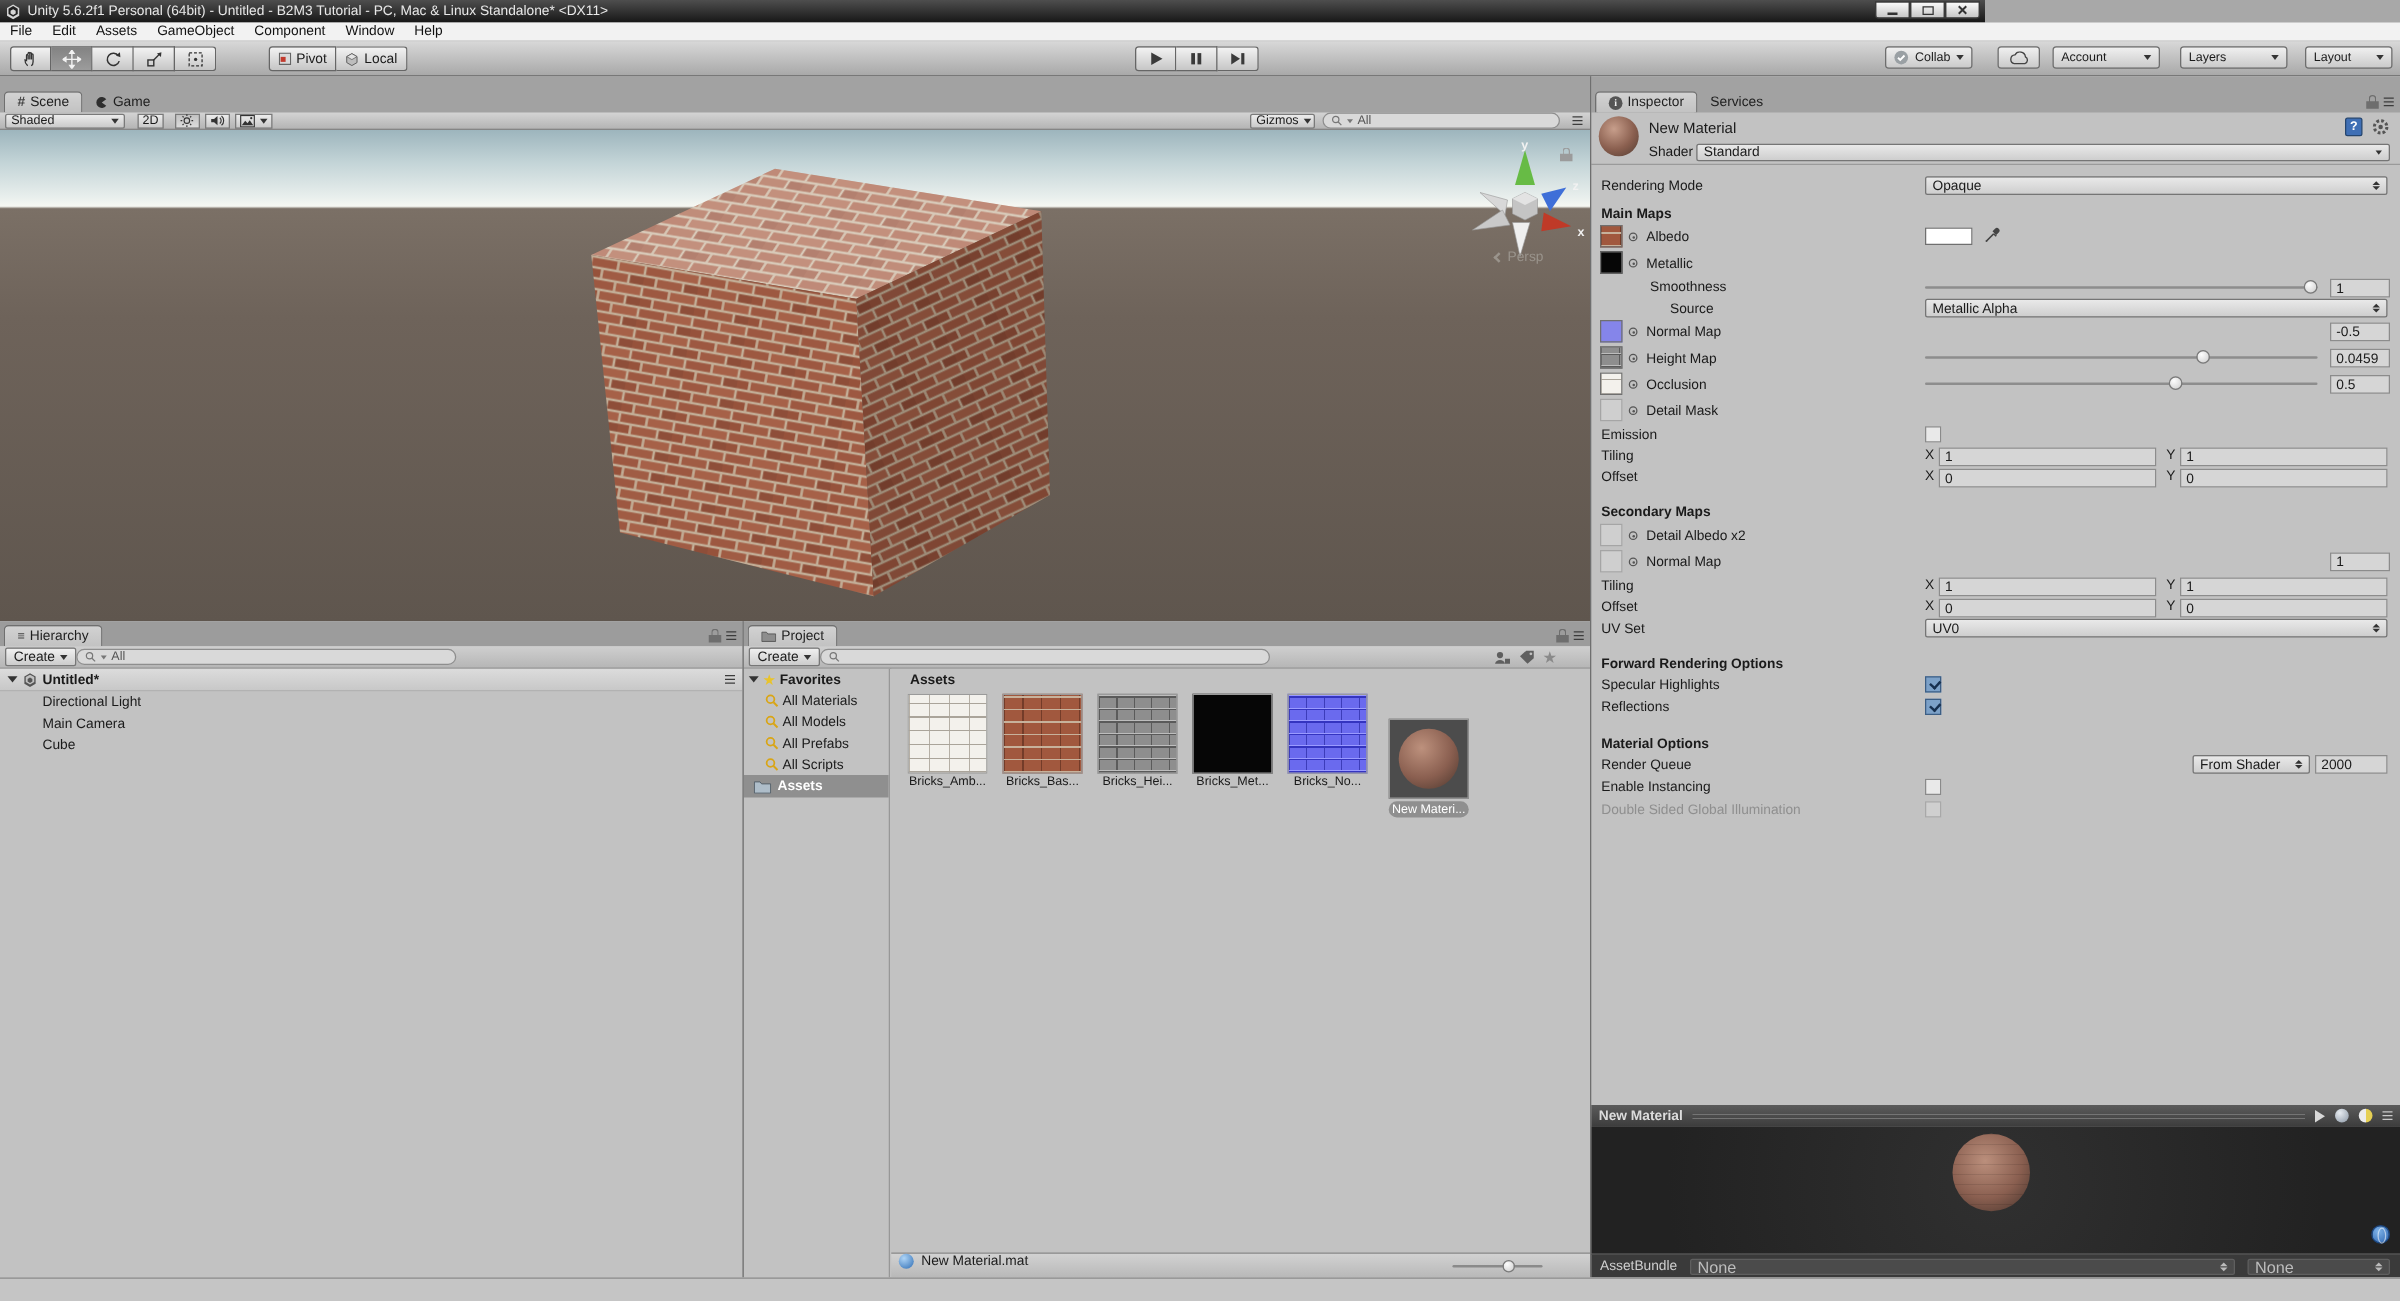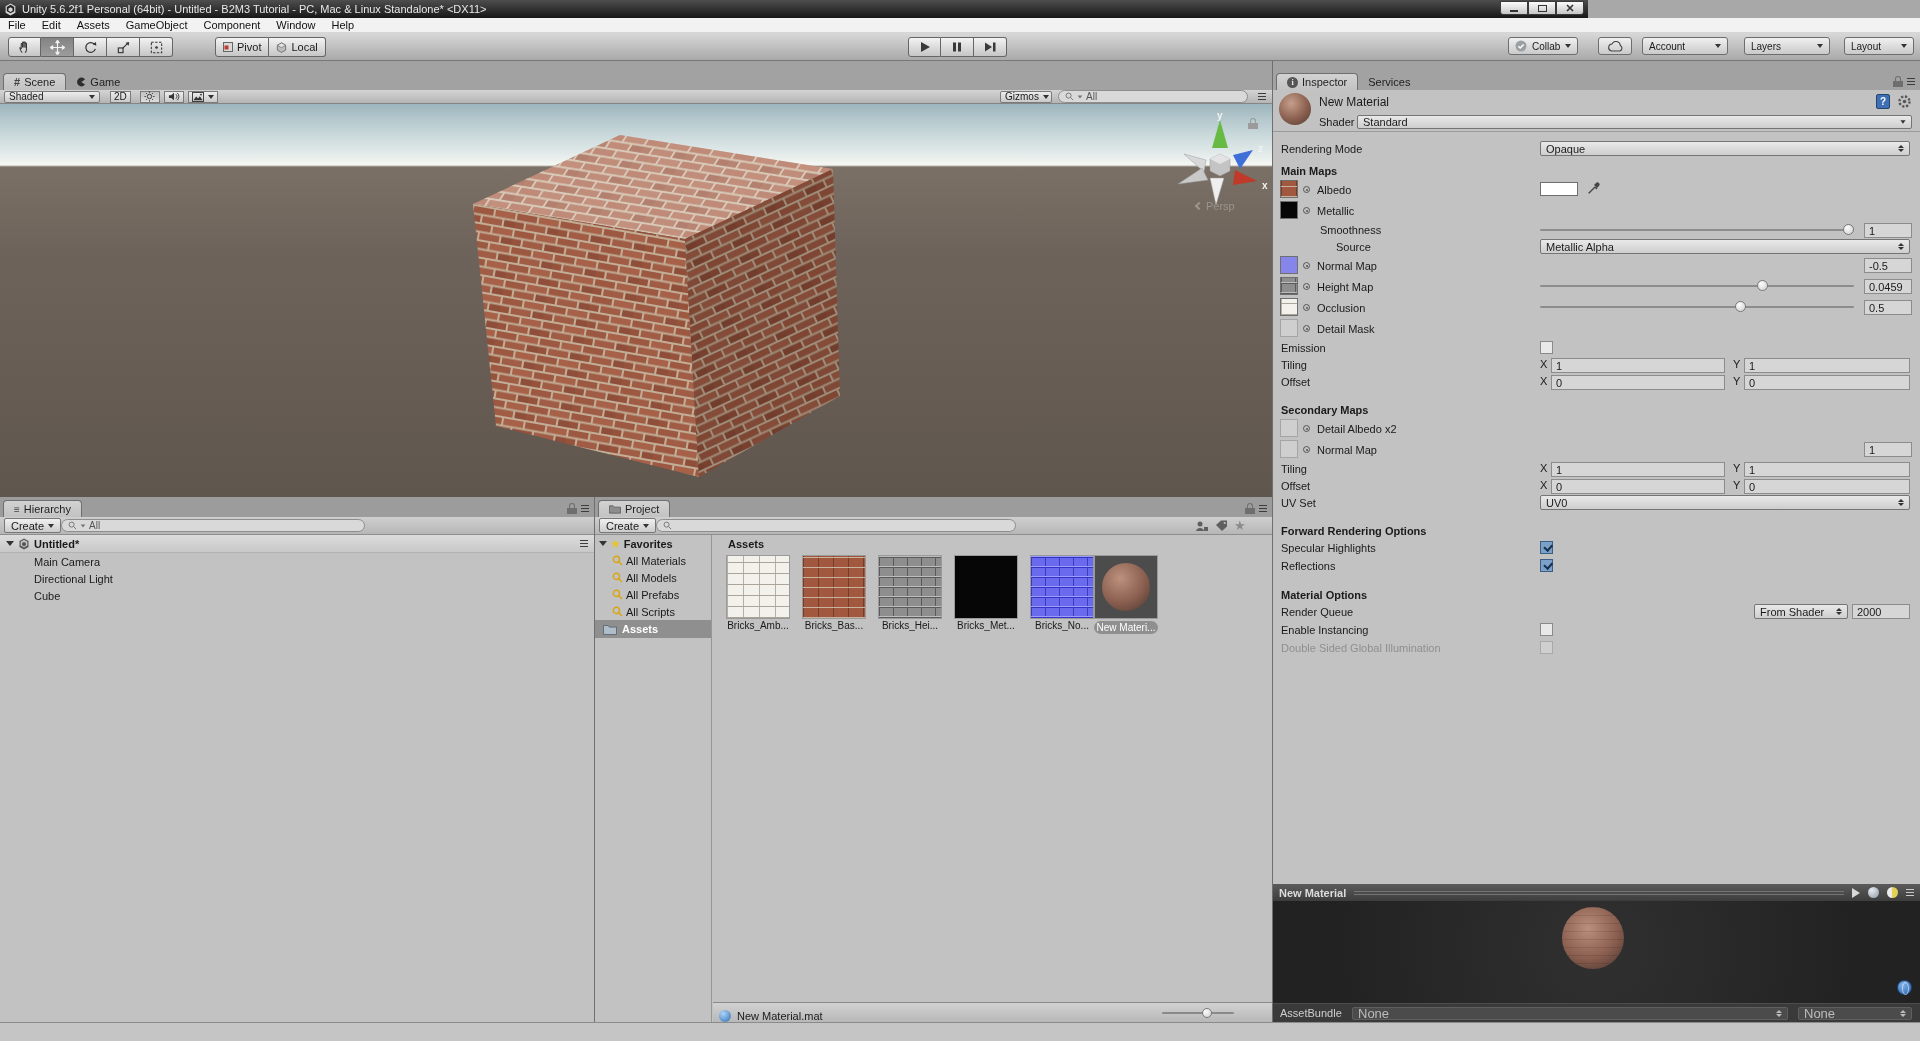--- a/index.html
+++ b/index.html
@@ -135,21 +135,21 @@
   .t-black  { background:#060606; }
   .t-blue   { background:#6a6aee;
     background-image:repeating-linear-gradient(0deg,#3434c0 0 1px,#9a9aff 1px 2px,transparent 2px 10px),
                      repeating-linear-gradient(90deg,rgba(30,30,150,.6) 0 1px,transparent 1px 14px); }
   .t-spherebg { background:#4c4c4c; position:relative; }
   .t-spherebg::after { content:""; position:absolute; left:7px; top:7px; width:48px; height:48px;
     border-radius:50%; background:radial-gradient(circle at 38% 32%,#bd917d 0%,#8a5f50 55%,#4a362d 100%); }
 
   .proj-bottombar { position:absolute; left:0; bottom:0; right:0; height:20px;
     background:linear-gradient(#d2d2d2,#b8b8b8); border-top:1px solid #8a8a8a;
-    display:flex; align-items:flex-end; gap:6px; padding:0 6px; }
+    display:flex; align-items:flex-start; gap:6px; padding:0 6px; }
   .blue-sphere { width:12px; height:12px; border-radius:50%;
     background:radial-gradient(circle at 35% 30%,#aed4f6,#2e6db4); flex:none; }
   .zoom-slider { position:absolute; right:38px; top:9px; width:72px; height:2px; background:#8a8a8a; border-radius:1px; }
   .zoom-slider .thumb { position:absolute; left:40px; top:-4px; width:10px; height:10px; border-radius:50%;
     background:radial-gradient(circle at 35% 30%,#fdfdfd,#cccccc); border:1px solid #7a7a7a; }
 
   
   #inspector-pane { left:1273px; top:61px; width:647px; height:961px; }
   .insp-header { position:absolute; left:0; top:29px; width:100%; height:42px; }
   .mat-sphere { position:absolute; left:6px; top:3px; width:32px; height:32px; border-radius:50%;
@@ -561,22 +561,22 @@
         <path fill="#c2c2c2" d="M12 3.4L5.2 7.3v7.9L12 19.1l6.8-3.9V7.3z"></path>
         <path fill="#555" d="M12 8l3.8 2.2v4.3L12 16.7l-3.8-2.2v-4.3z"></path>
       </svg>
       <span>Untitled*</span>
       <span class="pane-menu-icon" style="margin-left:auto;">
           <b></b>
           <b></b>
           <b></b>
         </span>
     </div>
+    <div class="tree-item">Directional Light</div>
     <div class="tree-item">Main Camera</div>
-    <div class="tree-item">Directional Light</div>
     <div class="tree-item">Cube</div>
   </div>
 </div>
 
 <div id="project-pane" class="pane">
   <div class="tabstrip low">
     <div class="tab active">
       <svg width="12" height="10" viewBox="0 0 13 10">
         <path d="M0.5 1.5 h4 l1.2 1.5 h6.8 V9.5 H0.5 Z" fill="#8d8d8d" stroke="#555" stroke-width="0.8"></path>
       </svg>
@@ -677,21 +677,21 @@
       <span class="tile-label">Bricks_Hei...</span>
     </div>
     <div class="tile" style="left:237px;">
       <div class="tile-thumb t-black"></div>
       <span class="tile-label">Bricks_Met...</span>
     </div>
     <div class="tile" style="left:313px;">
       <div class="tile-thumb t-blue"></div>
       <span class="tile-label">Bricks_No...</span>
     </div>
-    <div class="tile" style="left:377px;">
+    <div class="tile" style="left:394px;margin-top:20px;">
       <div class="tile-thumb t-spherebg"></div>
       <span class="tile-label sel">New Materi...</span>
     </div>
 
     <div class="proj-bottombar">
       <span class="blue-sphere"></span>
       <span>New Material.mat</span>
       <div class="zoom-slider">
         <span class="thumb"></span>
       </div>

